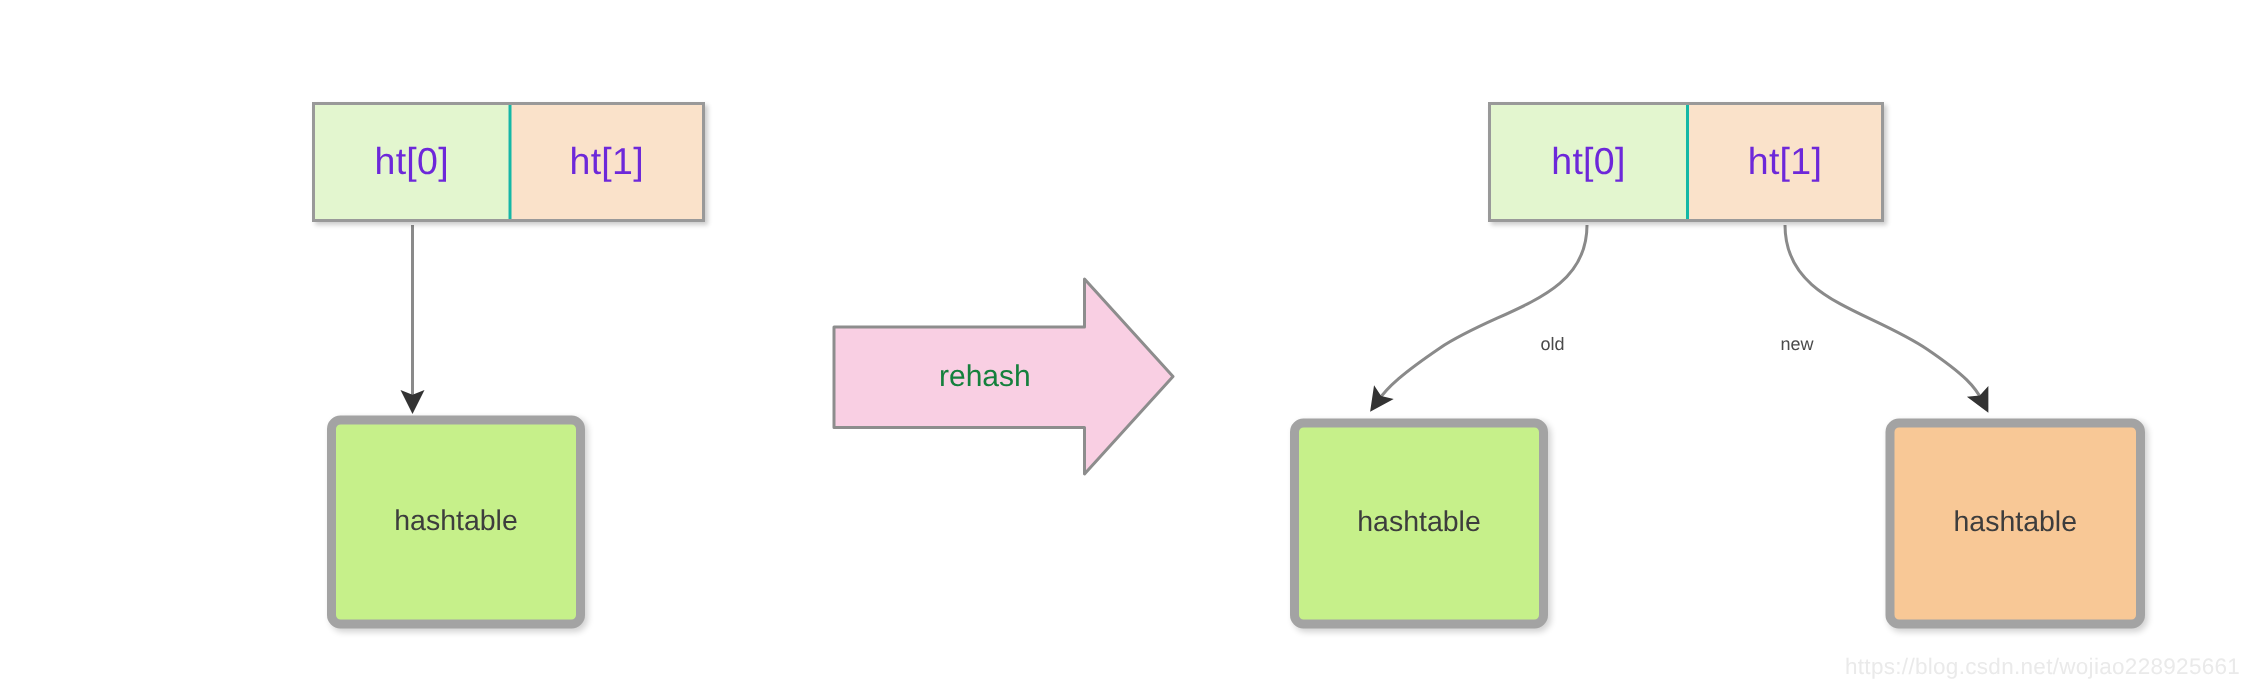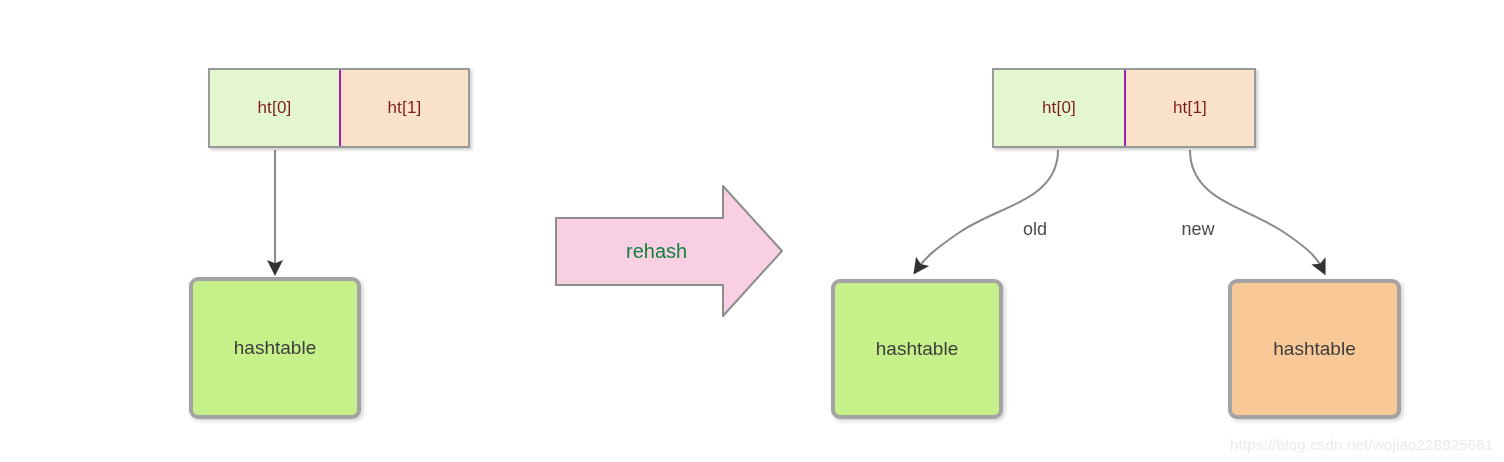--- a/index.html
+++ b/index.html
@@ -32,61 +32,62 @@
     display: flex;
     box-sizing: border-box;
     border: 2px solid #999999;
     box-shadow: 2px 2px 3px rgba(0,0,0,0.20);
   }
   .ht-cell {
     box-sizing: border-box;
     display: flex;
     align-items: center;
     justify-content: center;
-    font-size: 17px;
-    color: #7f1d1d;
+    font-size: 25px;
+    color: #6d28d9;
     letter-spacing: 0.2px;
   }
   .ht-cell.cell0 {
     background: #e3f6cf;
   }
   .ht-cell.cell1 {
     background: #fae2ca;
-    border-left: 2px solid #a21caf;
+    border-left: 2px solid #14b8a6;
     justify-content: center;
   }
 
   
   .ht-box {
     position: absolute;
     box-sizing: border-box;
-    border: 4px solid #a3a3a3;
+    border: 6px solid #a3a3a3;
     border-radius: 9px;
     display: flex;
     align-items: center;
     justify-content: center;
     font-size: 19px;
     color: #3d3d3d;
     box-shadow: 2px 2px 4px rgba(0,0,0,0.18);
+    margin-left: 29px;
   }
   .ht-box.green { background: #c6f08a; }
   .ht-box.orange { background: #f8c896; }
 
   
   .rehash-label {
     position: absolute;
     font-size: 20px;
     color: #15803d;
     white-space: nowrap;
   }
 
   
   .edge-label {
     position: absolute;
-    font-size: 18px;
+    font-size: 12px;
     color: #4a4a4a;
     white-space: nowrap;
     transform: translate(-50%, -50%);
   }
 
   
   .watermark {
     position: absolute;
     font-size: 15px;
     color: #eaeaea;

